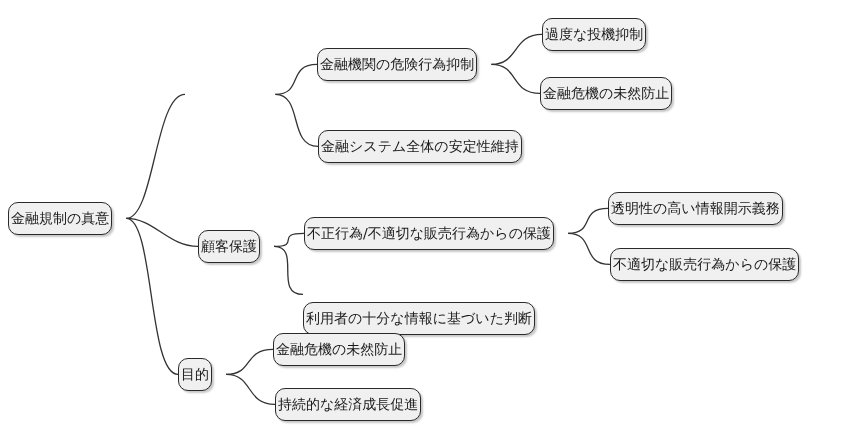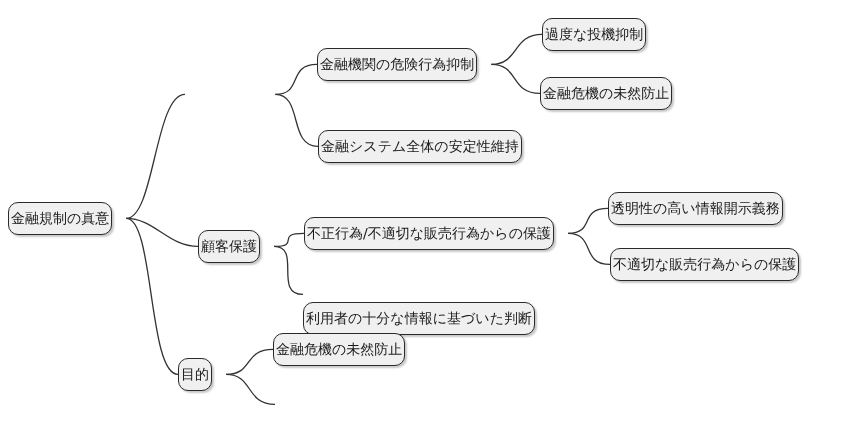--- a/index.html
+++ b/index.html
@@ -75,13 +75,14 @@
   <div class="node" id="n-transparency" style="left:608px; top:192px;">透明性の高い情報開示義務</div>
 
   <div class="node" id="n-accountability" style="left:610px; top:248px;">不適切な販売行為からの保護</div>
 
   <div class="node" id="n-informed" style="left:303px; top:278px;margin-top:24px;">利用者の十分な情報に基づいた判断</div>
 
   <div class="node" id="n-purpose" style="left:178px; top:358px;">目的</div>
 
   <div class="node" id="n-crisis" style="left:273px; top:333px;">金融危機の未然防止</div>
 
+  <div class="node" id="n-growth" style="left:275px; top:388px;">持続的な経済成長促進</div>
 </div>
 
 </body></html>

